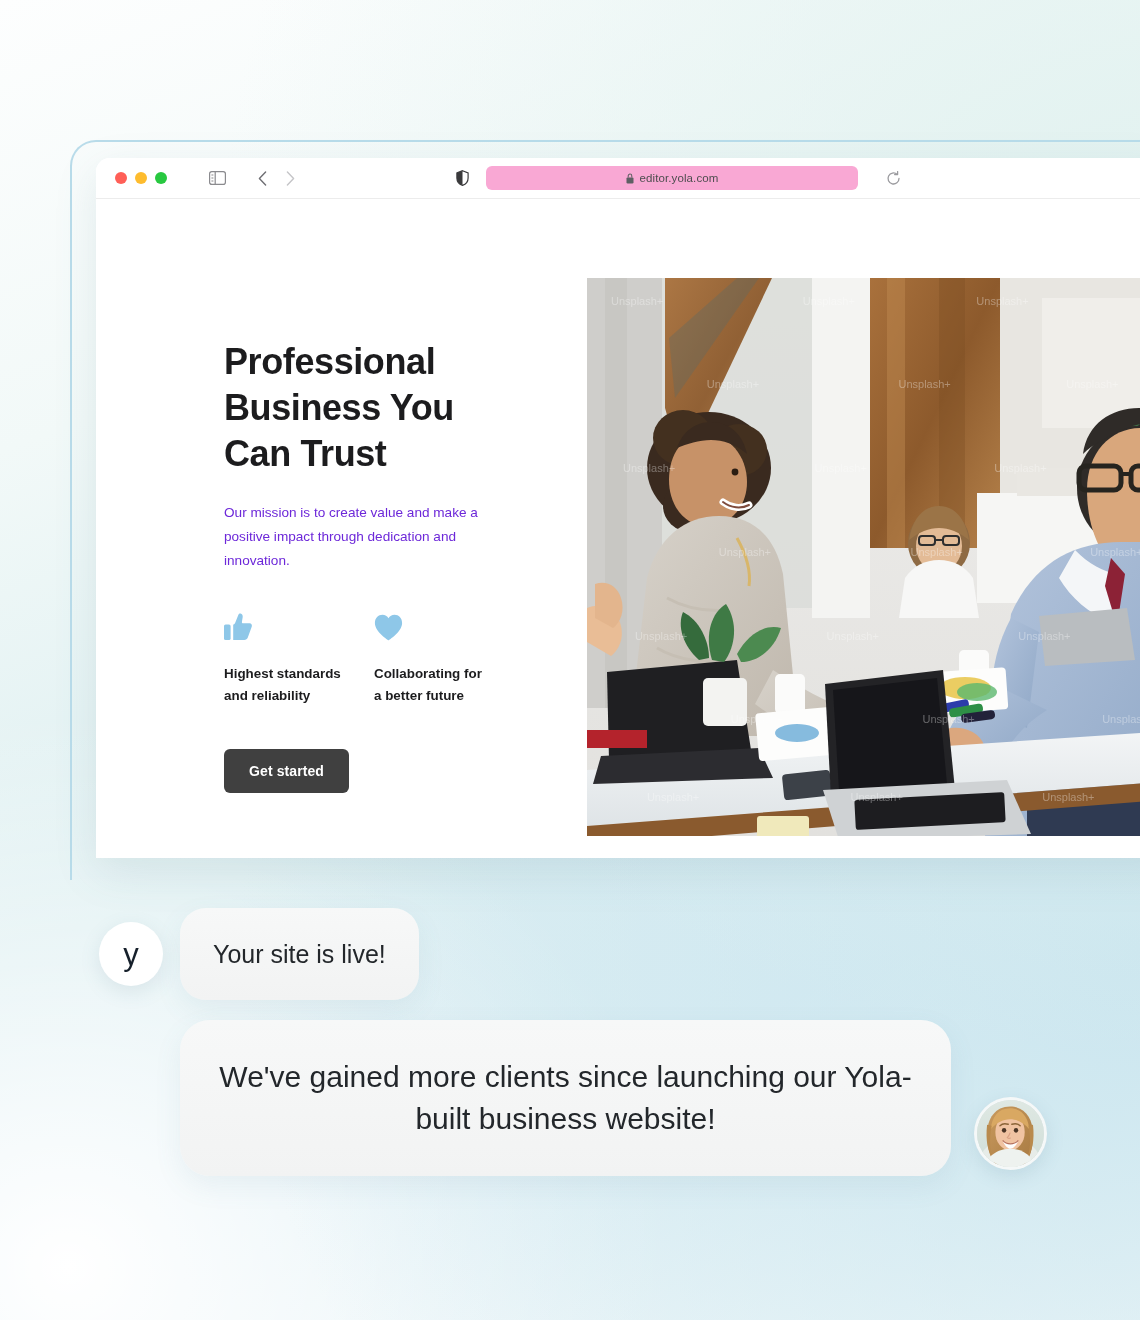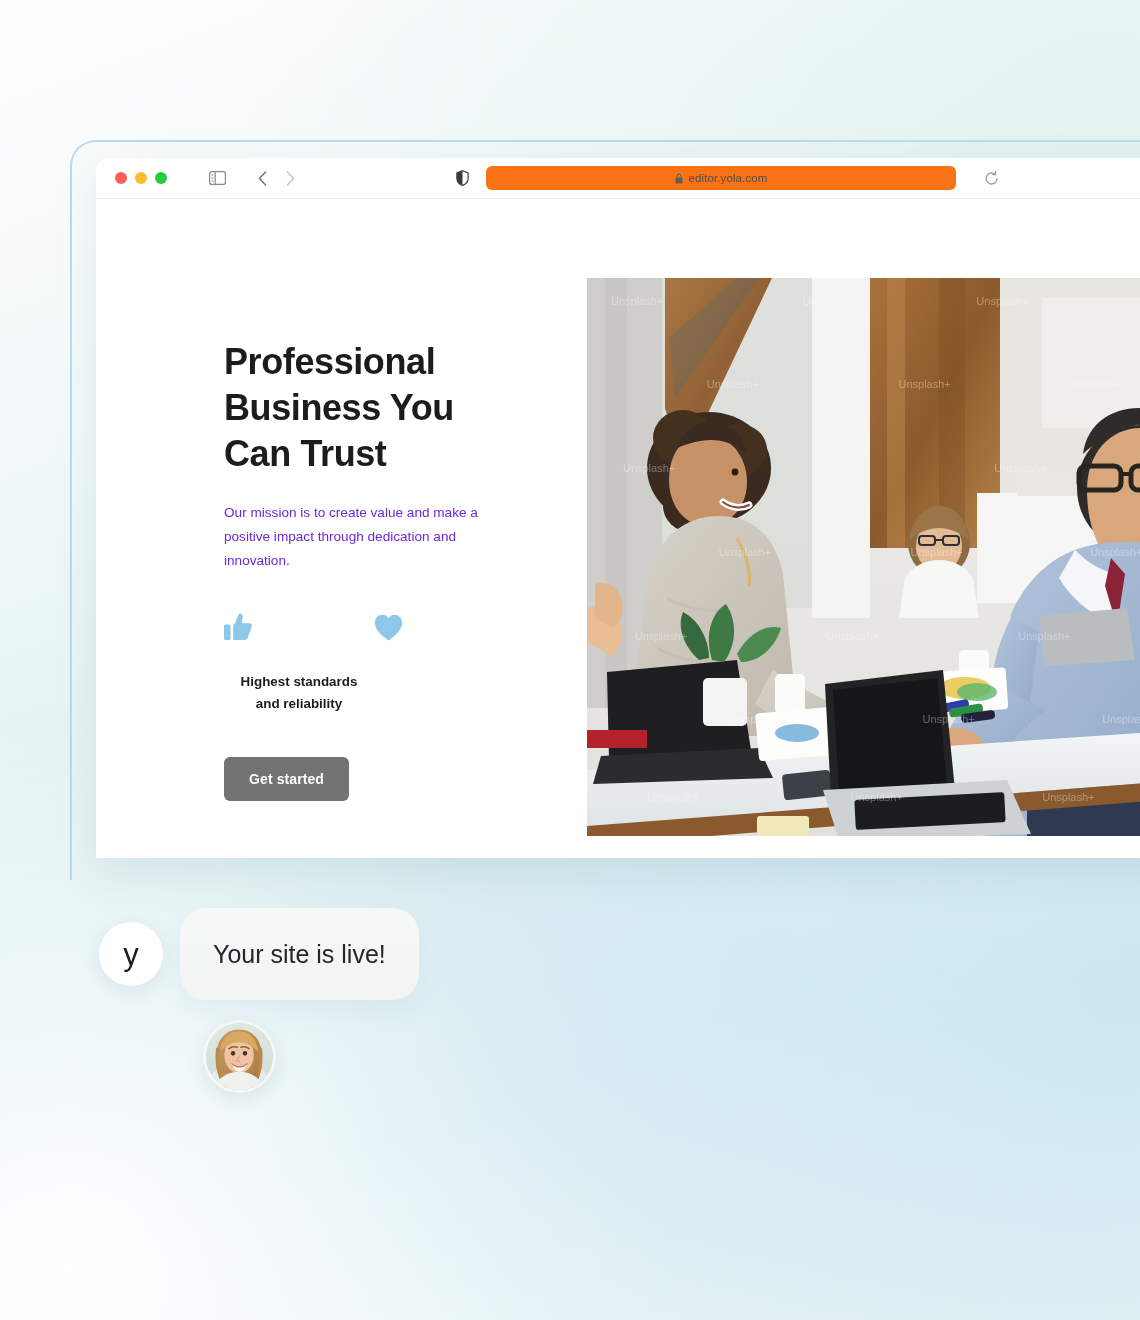--- a/index.html
+++ b/index.html
@@ -72,23 +72,23 @@
   .sidebar-toggle { margin-left: 42px; }
   .nav-arrows { display: flex; gap: 8px; margin-left: 26px; }
   .nav-arrow { width: 20px; }
   .nav-arrow.forward { color: #c5c5c8; }
 
   .shield-btn { margin-left: 156px; }
 
   .url-bar {
     position: relative;
     margin-left: 17px;
-    width: 470px;
+    width: 372px;
     height: 24px;
-    background: #f97316;
+    background: #f9a8d4;
     border-radius: 6px;
     display: flex;
     align-items: center;
     justify-content: center;
     gap: 6px;
   }
   .url-text {
     font-size: 11.5px;
     color: #4d4d4f;
     letter-spacing: .1px;
@@ -127,33 +127,32 @@
   }
 
   .features {
     margin-top: 38px;
     display: flex;
     gap: 0;
   }
   .feature { width: 163px; }
   .feature-icon { color: #8ec7e8; height: 30px; display: flex; align-items: flex-end; }
   .feature-label {
-    margin-top: 30px;
+    margin-top: 22px;
     font-size: 13.4px;
     line-height: 22px;
     font-weight: 700;
     color: #1c1c1e;
     white-space: pre-line;
-    text-align: center;
   }
 
   .cta-button {
     margin-top: 42px;
     display: inline-block;
-    background: #737373;
+    background: #404040;
     color: #ffffff;
     font-size: 14px;
     font-weight: 700;
     padding: 14px 25px;
     border: none;
     border-radius: 6px;
     cursor: pointer;
     letter-spacing: .1px;
   }
 
@@ -341,20 +340,22 @@
           <div class="feature-label">Highest standards
 and reliability</div>
         </div>
 
         <div class="feature">
           <div class="feature-icon">
             <svg width="29" height="27" viewBox="0 0 29 27" fill="#8ec7e8">
               <path d="M14.5 26.2S0.9 18.0 0.9 8.9C0.9 4.2 4.3 0.8 8.5 0.8c2.6 0 4.8 1.4 6.0 3.4 1.2-2.0 3.4-3.4 6.0-3.4 4.2 0 7.6 3.4 7.6 8.1 0 9.1-13.6 17.3-13.6 17.3z"></path>
             </svg>
           </div>
+          <div class="feature-label">Collaborating for
+a better future</div>
         </div>
 
       </div>
 
       <button class="cta-button">Get started</button>
     </div>
 
     <div class="hero-photo">
       <svg viewBox="0 0 599 558" preserveAspectRatio="xMidYMid slice" aria-hidden="true">
         <defs>
@@ -526,20 +527,21 @@
 </div>
 
 <div class="chat">
 
   <div class="chat-row-1">
     <div class="yola-avatar">y</div>
     <div class="bubble bubble-1">Your site is live!</div>
   </div>
 
   <div class="chat-row-2">
+    <div class="bubble bubble-2">We've gained more clients since launching our Yola-built business website!</div>
 
     <div class="person-avatar">
       <svg viewBox="0 0 73 73" aria-hidden="true">
         <defs>
           <linearGradient id="avBg" x1="0" y1="0" x2="0" y2="1">
             <stop offset="0" stop-color="#dfe8e3"></stop>
               <stop offset="1" stop-color="#cfded8"></stop>
           </linearGradient>
           <linearGradient id="hairG" x1="0" y1="0" x2="1" y2="1">
             <stop offset="0" stop-color="#c99a5e"></stop>

